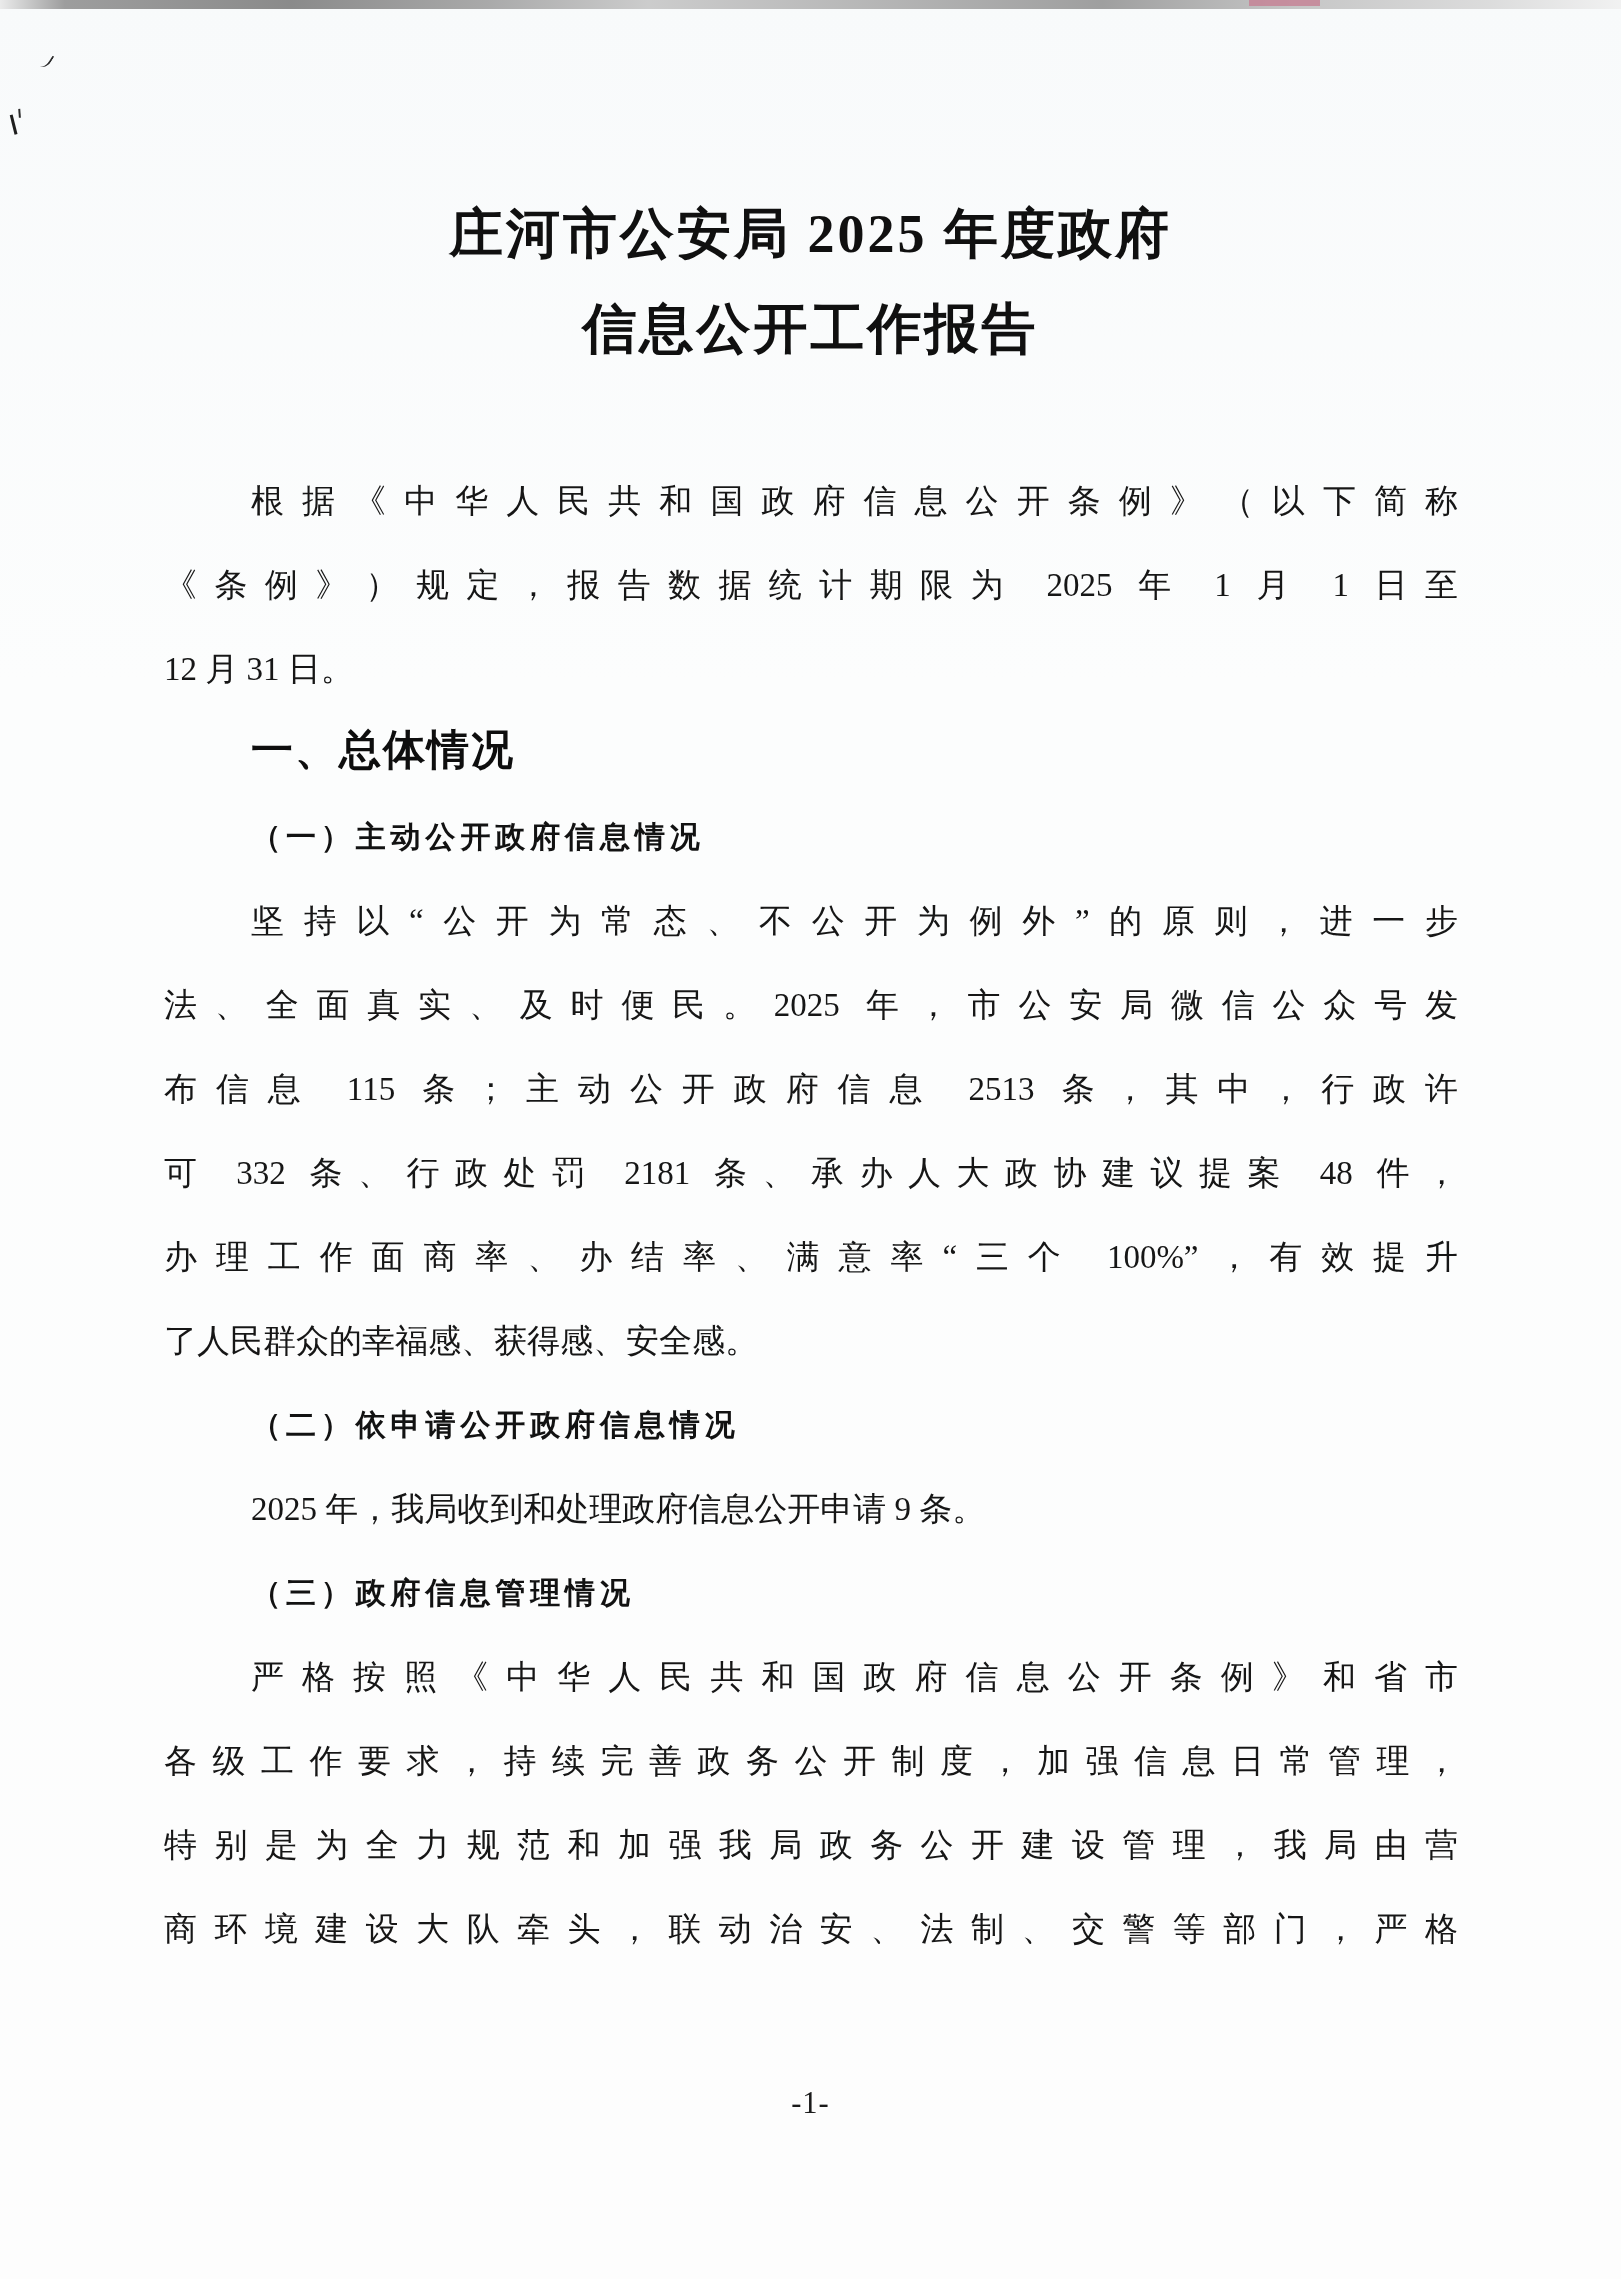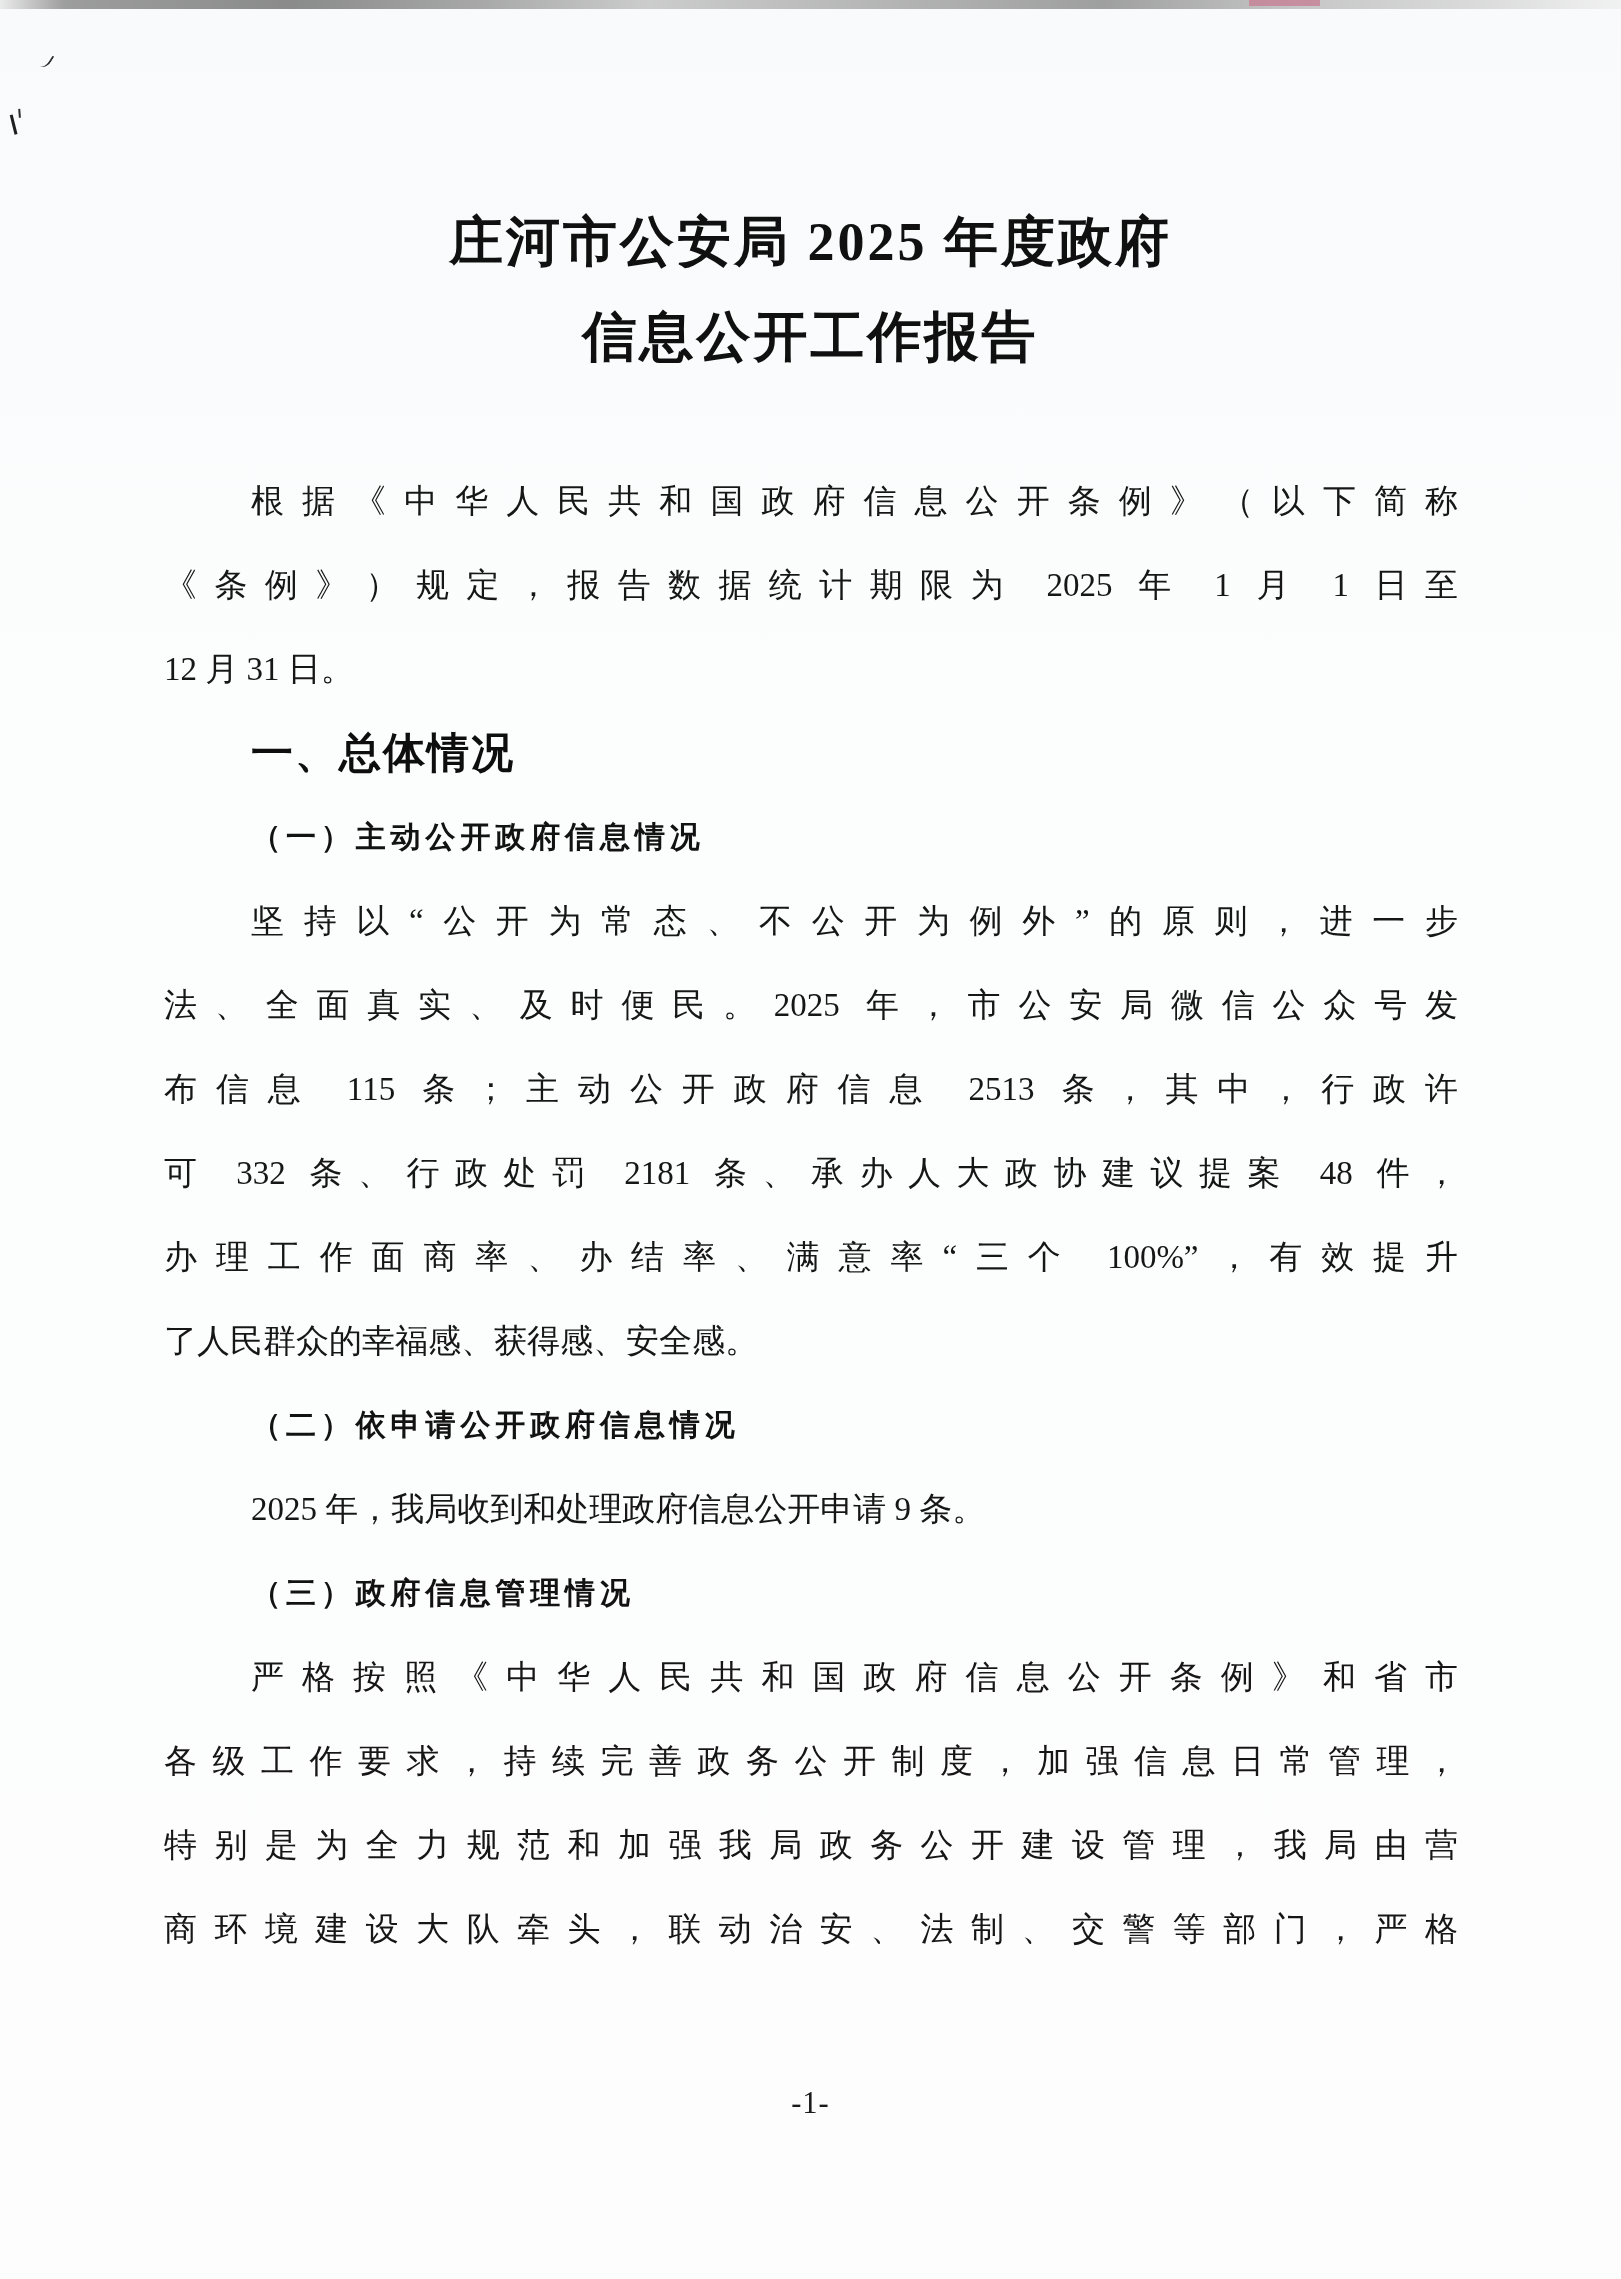--- a/index.html
+++ b/index.html
@@ -39,21 +39,21 @@
     position: absolute; left: 11.8px; top: 114px;
     width: 4.9px; height: 19.7px;
     border-left: 3px solid #1e1e1e;
     transform: rotate(-14deg);
   }
   .speck-il:after {
     content: ""; position: absolute; left: 5.9px; top: -3.9px;
     width: 2px; height: 8.9px; background: #2a2a2a; transform: rotate(10deg);
   }
   .title-block {
-    position: absolute; top: 195px; left: 0; width: 1621px;
+    position: absolute; top: 187px; left: 0; width: 1621px;
     text-align: center;
   }
   .title-line {
     height: 95px; line-height: 95px;
     font-size: 54px; font-weight: bold;
     letter-spacing: 3px;
     color: #101010;
   }
   .content {
     position: absolute; top: 459px; left: 164px; width: 1294px;
@@ -61,21 +61,21 @@
   .ln {
     height: 84px; line-height: 84px;
     font-size: 33px;
     overflow: hidden;
     text-align: left;
     color: #161616;
   }
   .jt { text-align: justify; text-align-last: justify; }
   .ind { padding-left: 87px; }
   .h1 {
-    font-family: Liberation Sans, sans-serif;
+    font-family: Liberation Mono, monospace;
     font-weight: bold; font-size: 42px; letter-spacing: 2px;
     color: #0e0e0e;
   }
   .h2 {
     font-weight: bold; font-size: 30px; letter-spacing: 4.9px;
     color: #121212;
   }
   .footer {
     position: absolute; top: 2086px; left: 0; width: 1621px;
     text-align: center; font-size: 30.5px; letter-spacing: 1px; color: #1a1a1a;

